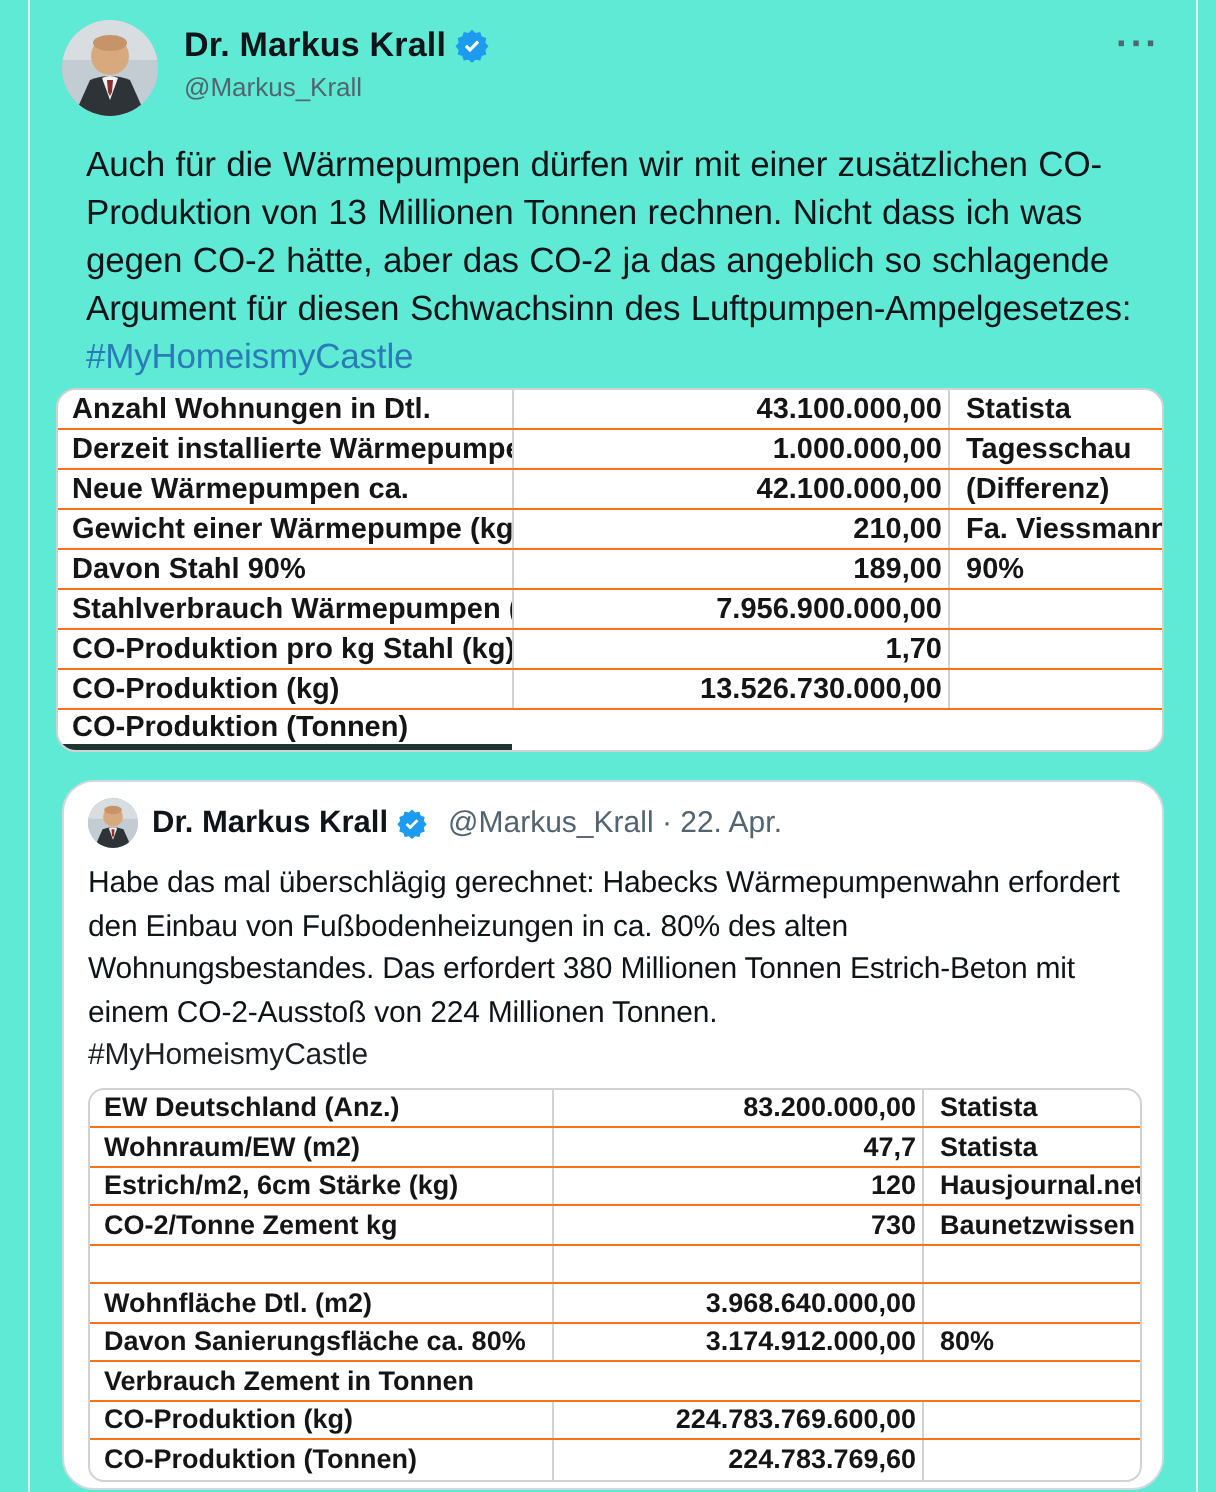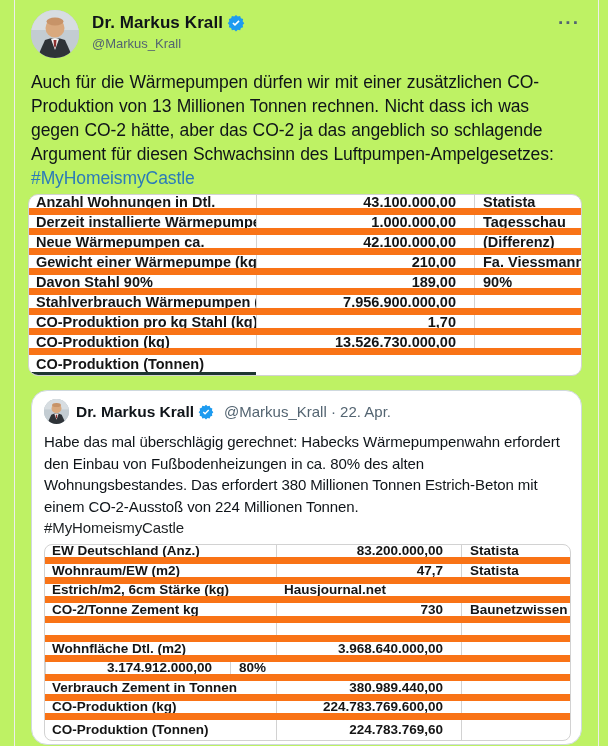--- a/index.html
+++ b/index.html
@@ -1,18 +1,18 @@
 <!DOCTYPE html>
 <html><head>
 <meta charset="utf-8">
 <style>
   * { margin:0; padding:0; box-sizing:border-box; }
   html,body { background:#ffffff; }
   .page {
-    position:relative; width:608px; height:746px; background:#bef264;
+    position:relative; width:608px; height:746px; background:#5eead4;
     font-family:"Liberation Sans", sans-serif; color:#0f1419; overflow:hidden;
   }
   .widget {
     position:absolute; left:14px; top:0; width:585px; height:746px;
     border-left:1px solid #ededed; border-right:1px solid #ededed;
     padding:10px 16px 0 16px;
   }
   
   .tw-header { display:flex; align-items:flex-start; }
   .avatar {
@@ -25,35 +25,35 @@
   .tw-name { font-size:17px; font-weight:700; color:#0f1419; letter-spacing:.1px; }
   .badge { width:18px; height:18px; margin-left:4px; flex:0 0 18px; }
   .tw-handle { font-size:13px; color:#536471; margin-top:3px; }
   .more-btn {
     color:#536471; font-size:19px; font-weight:700; letter-spacing:1px;
     line-height:14px; padding:6px 2px; cursor:pointer; user-select:none;
   }
   
   .tweet-text {
     margin-top:12px; font-size:17.5px; line-height:24px; color:#0f1419;
-    letter-spacing:-0.1px; word-spacing:0.5px;
+    letter-spacing:-0.1px; word-spacing:0.5px;margin-left:12px;
   }
   .hashtag-link { color:#2b7bb9; text-decoration:none; cursor:pointer; }
   
   .xtable {
     border:1px solid #d2d2d2; border-radius:10px; overflow:hidden; background:#fff;
   }
-  .xrow { display:flex; border-bottom:7px solid #f97316; }
+  .xrow { display:flex; border-bottom:1px solid #f97316; }
   .xrow:last-child { border-bottom:none; }
   .xcell {
     display:flex; align-items:center; overflow:hidden; white-space:nowrap;
     color:#151515; font-weight:600;
   }
   .c0 { padding-left:7px; }
-  .c1 { justify-content:flex-end; padding-right:18px;
+  .c1 { justify-content:flex-end; padding-right:3px;
         border-left:1px solid #d2d2d2; border-right:1px solid #d2d2d2; }
   .c2 { padding-left:8px; }
   .t1 { margin-top:4px; margin-left:-3px; width:554px; font-size:14.5px; }
   .t1 .xrow { height:20px; }
   .t1 .c0 { width:227px; } .t1 .c1 { width:219px; } .t1 .c2 { flex:1; }
   .t1 .xrow:last-child .c0, .t1 .xrow:last-child .c1 { border-bottom:3px solid #1e3631; }
   .t2 { margin-top:5px; width:100%; font-size:13.5px; border-radius:8px; }
   .t2 .xrow { height:19.5px; }
   .t2 .c0 { width:231px; } .t2 .c1 { width:186px; } .t2 .c2 { flex:1; }
   
@@ -187,44 +187,45 @@
             <div class="xcell c1">83.200.000,00</div>
             <div class="xcell c2">Statista</div>
           </div>
           <div class="xrow">
             <div class="xcell c0">Wohnraum/EW (m2)</div>
             <div class="xcell c1">47,7</div>
             <div class="xcell c2">Statista</div>
           </div>
           <div class="xrow">
             <div class="xcell c0">Estrich/m2, 6cm Stärke (kg)</div>
+            <div class="xcell c1">120</div>
             <div class="xcell c2">Hausjournal.net</div>
           </div>
           <div class="xrow">
             <div class="xcell c0">CO-2/Tonne Zement kg</div>
             <div class="xcell c1">730</div>
             <div class="xcell c2">Baunetzwissen</div>
           </div>
           <div class="xrow">
             <div class="xcell c0"></div>
             <div class="xcell c1"></div>
             <div class="xcell c2"></div>
           </div>
           <div class="xrow">
             <div class="xcell c0">Wohnfläche Dtl. (m2)</div>
             <div class="xcell c1">3.968.640.000,00</div>
             <div class="xcell c2"></div>
           </div>
           <div class="xrow">
+            <div class="xcell c0">Davon Sanierungsfläche ca. 80%</div>
             <div class="xcell c1">3.174.912.000,00</div>
             <div class="xcell c2">80%</div>
           </div>
           <div class="xrow">
             <div class="xcell c0">Verbrauch Zement in Tonnen</div>
-            <div class="xcell c1">380.989.440,00</div>
             <div class="xcell c2"></div>
           </div>
           <div class="xrow">
             <div class="xcell c0">CO-Produktion (kg)</div>
             <div class="xcell c1">224.783.769.600,00</div>
             <div class="xcell c2"></div>
           </div>
           <div class="xrow">
             <div class="xcell c0">CO-Produktion (Tonnen)</div>
             <div class="xcell c1">224.783.769,60</div>

